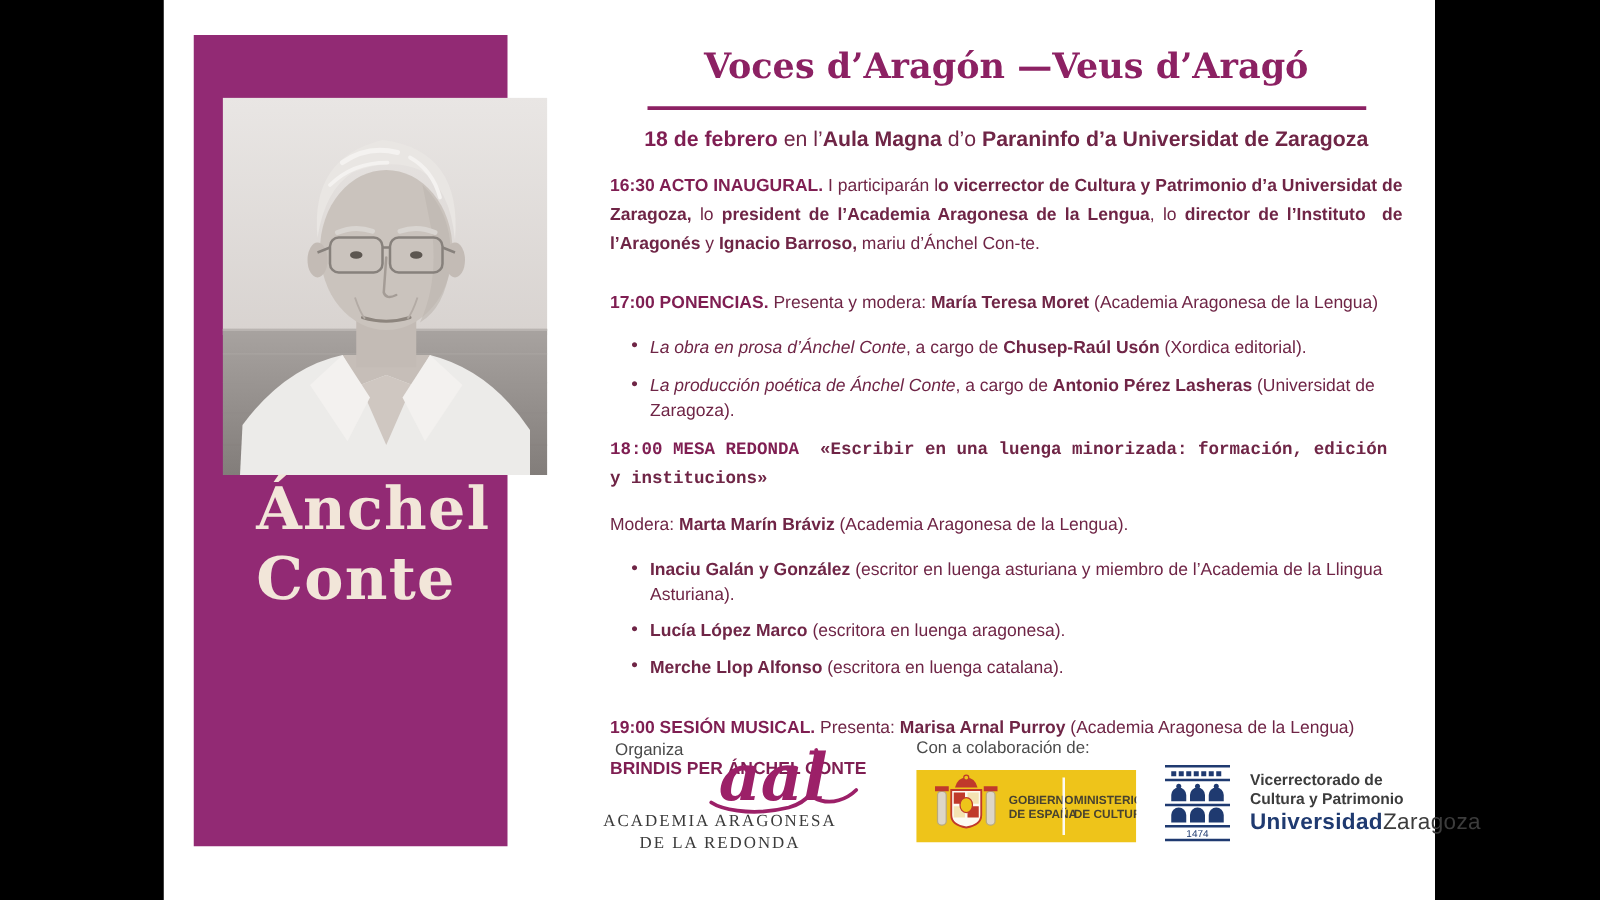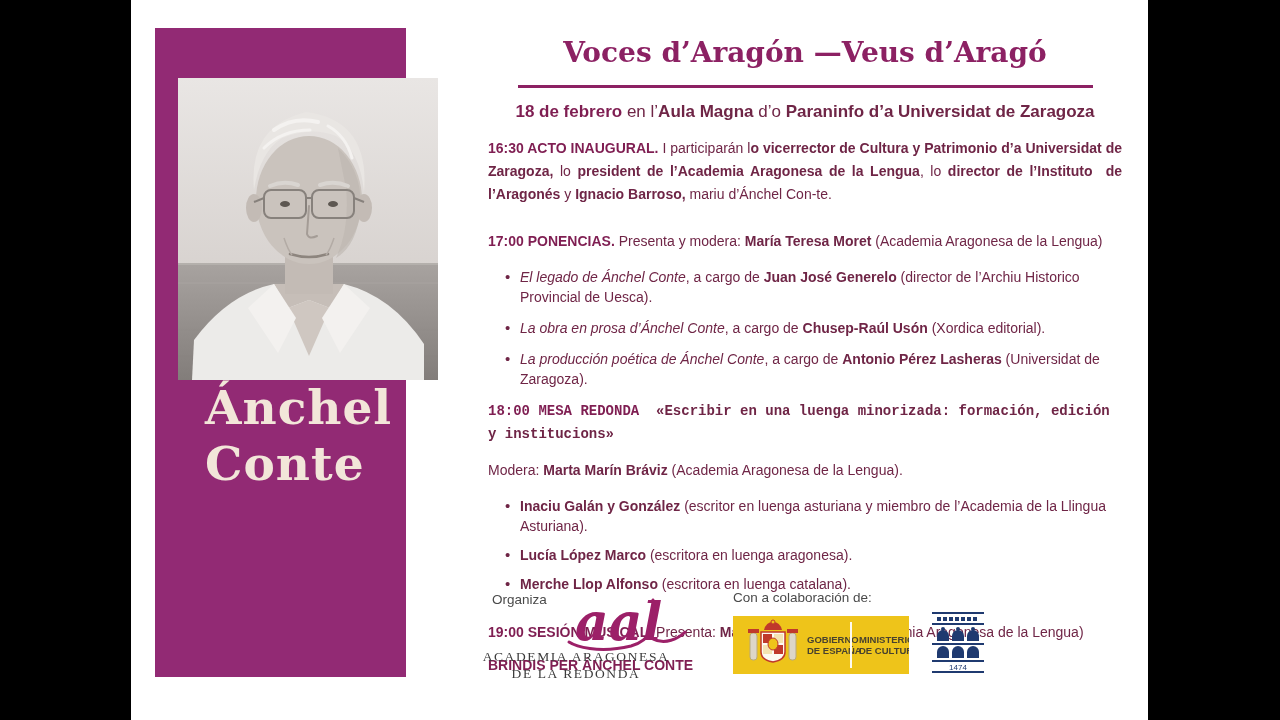--- a/index.html
+++ b/index.html
@@ -137,21 +137,20 @@
 
   <div class="content">
     <div class="title title1">Voces d’Aragón —Veus d’Aragó</div>
     <hr class="rule">
     <div class="dateline seg"><span class="b c-accent">18 de febrero</span><span> en l’</span><span class="b">Aula Magna</span><span> d’o </span><span class="b">Paraninfo d’a Universidat de Zaragoza</span></div>
 
     <p class="para p1630 seg"><span class="b c-accent">16:30 ACTO INAUGURAL.</span><span> I participarán l</span><span class="b">o vicerrector de Cultura y Patrimonio d’a Universidat de Zaragoza,</span><span> lo </span><span class="b">president de l’Academia Aragonesa de la Lengua</span><span>, lo </span><span class="b">director de l’Instituto &nbsp;de l’Aragonés</span><span> y </span><span class="b">Ignacio Barroso,</span><span> mariu d’Ánchel Con-te.</span></p>
     <p class="para p1700 seg"><span class="b c-accent">17:00 PONENCIAS.</span><span> Presenta y modera: </span><span class="b">María Teresa Moret</span><span> (Academia Aragonesa de la Lengua)</span></p>
 
     <ul class="blist blist1">
-      <li class="seg"><span class="i">El legado de Ánchel Conte</span><span>, a cargo de </span><span class="b">Juan José Generelo</span><span> (director de l’Archiu Historico Provincial de Uesca).</span></li>
       <li class="seg"><span class="i">La obra en prosa d’Ánchel Conte</span><span>, a cargo de </span><span class="b">Chusep-Raúl Usón</span><span> (Xordica editorial).</span></li>
       <li class="seg"><span class="i">La producción poética de Ánchel Conte</span><span>, a cargo de </span><span class="b">Antonio Pérez Lasheras</span><span> (Universidat de Zaragoza).</span></li>
     </ul>
 
     <p class="para p1800 seg"><span class="b c-accent">18:00 MESA REDONDA</span><span class="b"> &nbsp;«Escribir en una luenga minorizada: formación, edición y institucions»</span></p>
     <p class="para modera seg"><span>Modera: </span><span class="b">Marta Marín Bráviz</span><span> (Academia Aragonesa de la Lengua).</span></p>
 
     <ul class="blist blist2">
       <li class="seg"><span class="b">Inaciu Galán y González</span><span> (escritor en luenga asturiana y miembro de l’Academia de la Llingua Asturiana).</span></li>
       <li class="seg"><span class="b">Lucía López Marco</span><span> (escritora en luenga aragonesa).</span></li>
@@ -231,14 +230,19 @@
         <g stroke="none">
           <path d="M11,50 v-6 a6,6 0 0 1 12,0 v6 z"></path>
           <path d="M26,50 v-6 a6,6 0 0 1 12,0 v6 z"></path>
           <path d="M41,50 v-6 a6,6 0 0 1 12,0 v6 z"></path>
         </g>
         <line x1="6" y1="53" x2="58" y2="53" stroke-width="2"></line>
         <line x1="6" y1="64" x2="58" y2="64" stroke-width="2"></line>
       </g>
       <text x="32" y="61.5" text-anchor="middle" font-family="Liberation Sans, sans-serif" font-size="8" fill="#1f3a70">1474</text>
     </svg>
+    <div class="uz-text">
+      <div class="uz-line">Vicerrectorado de</div>
+      <div class="uz-line">Cultura y Patrimonio</div>
+      <div class="uz-brand"><span class="brandbold">Universidad</span><span>Zaragoza</span></div>
+    </div>
   </div>
 </div>
 
 </body></html>

